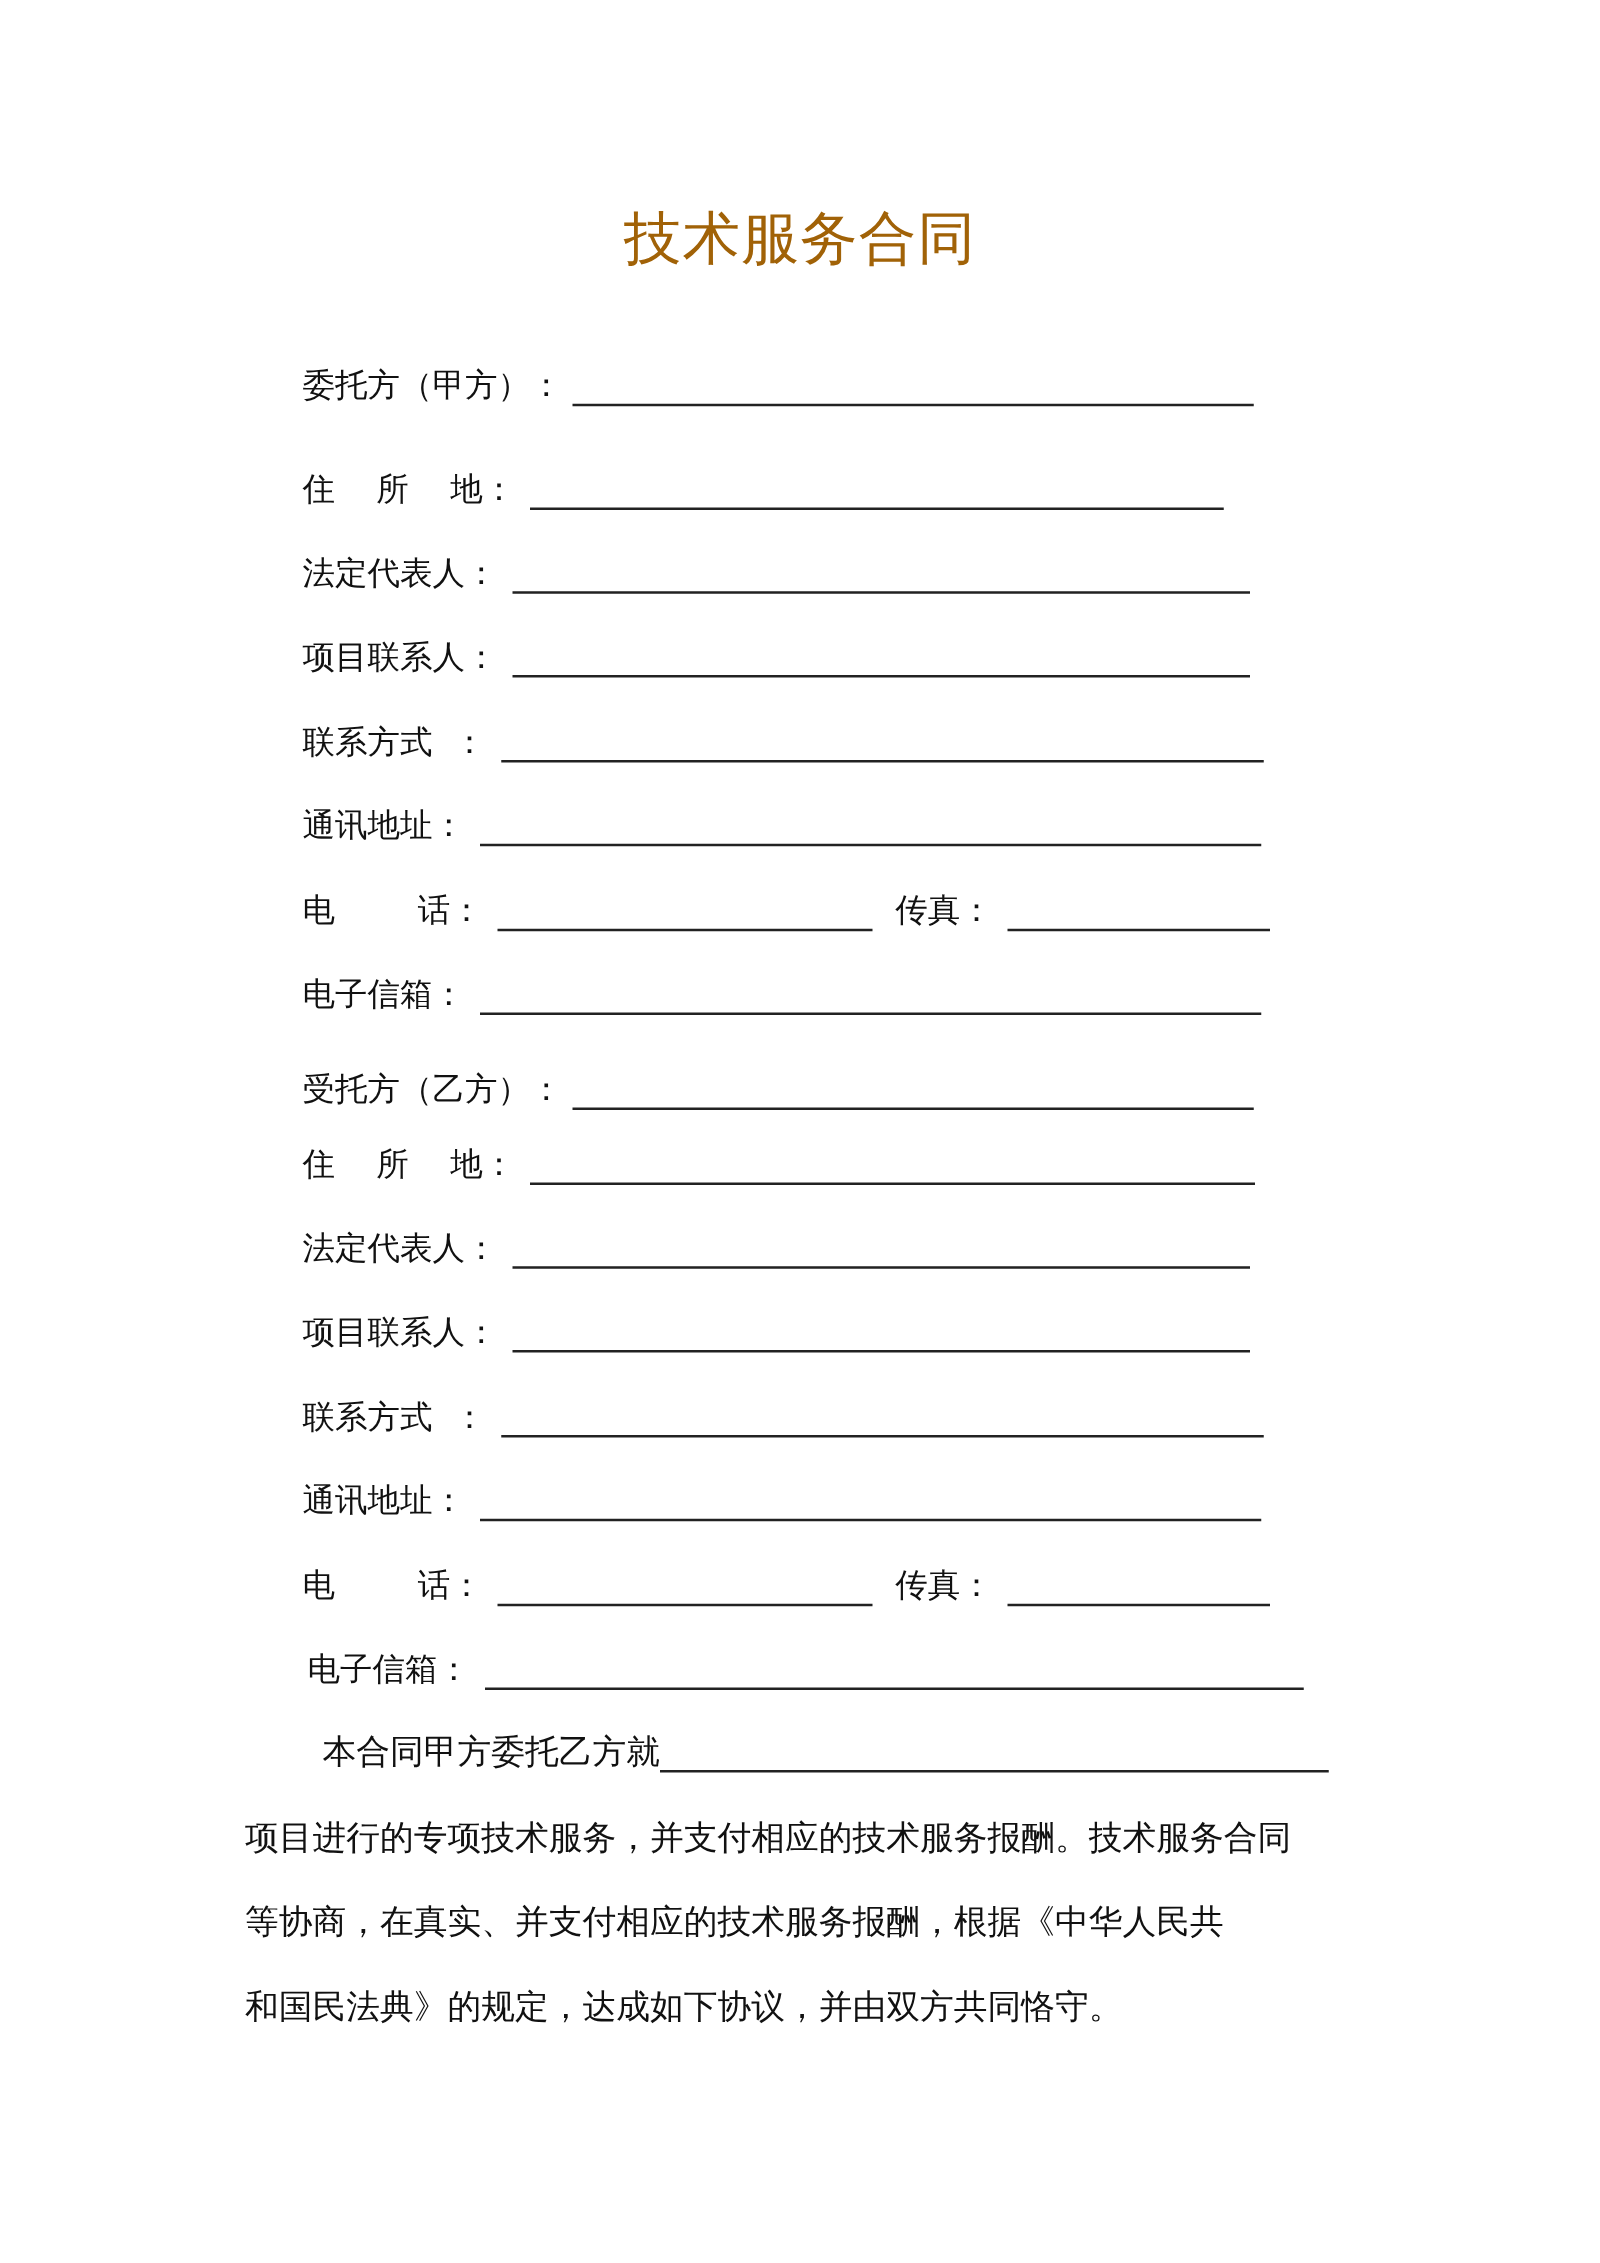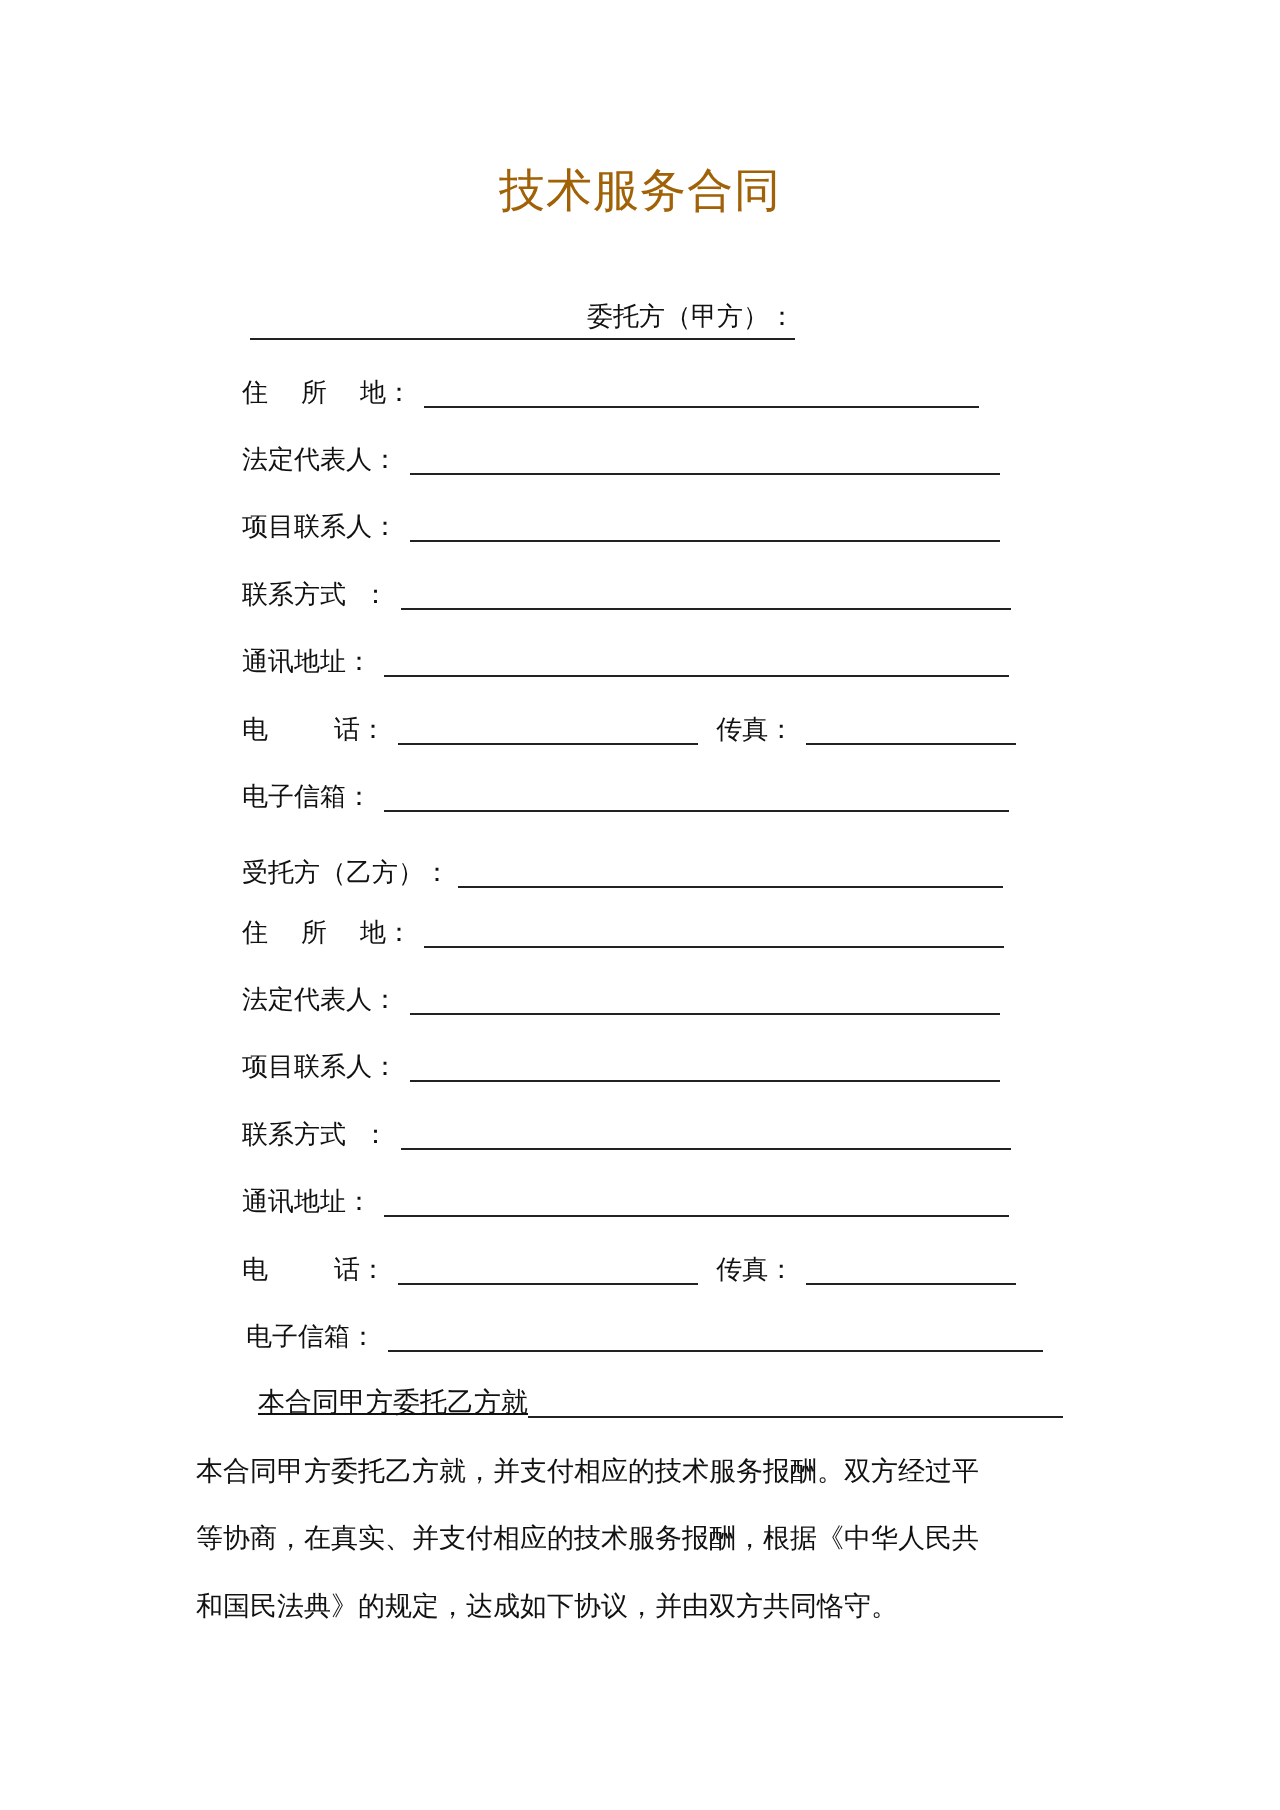--- a/index.html
+++ b/index.html
@@ -12,21 +12,21 @@
     .label { font-size: 26px; line-height: 32px; white-space: pre; color: #111; }
     .blank { border-bottom: 2px solid #222; height: 30px; margin-left: 12px; }
     .para { position: absolute; left: 196px; width: 900px; font-size: 27px; line-height: 32px;
             white-space: nowrap; color: #111; }
   </style>
 </head>
 <body>
 
 <div class="title">技术服务合同</div>
 
-<div class="row" style="top:300px;flex-direction:column;">
+<div class="row" style="top:285px;">
   <span class="label">委托方（甲方）：</span>
   <span class="blank" style="width:545px;margin-left:8px;"></span>
 </div>
 <div class="row" style="top:368px;">
   <span class="label">住    所    地：</span>
   <span class="blank" style="width:555px;"></span>
 </div>
 <div class="row" style="top:435px;">
   <span class="label">法定代表人：</span>
   <span class="blank" style="width:590px;"></span>
@@ -83,18 +83,18 @@
   <span class="blank" style="width:300px;"></span>
   <span class="label" style="margin-left:18px;">传真：</span>
   <span class="blank" style="width:210px;"></span>
 </div>
 <div class="row" style="top:1312px;left:246px;">
   <span class="label">电子信箱：</span>
   <span class="blank" style="width:655px;"></span>
 </div>
 
 <div class="row" style="top:1378px;left:258px;">
-  <span class="label" style="font-size:27px;text-decoration:underline;">本合同甲方委托乙方就</span>
+  <span class="label" style="font-size:27px;">本合同甲方委托乙方就</span>
   <span class="blank" style="width:535px;margin-left:0;"></span>
 </div>
-<div class="para" style="top:1455px;">本合同甲方委托乙方就，并支付相应的技术服务报酬。双方经过平</div>
+<div class="para" style="top:1455px;">项目进行的专项技术服务，并支付相应的技术服务报酬。技术服务合同</div>
 <div class="para" style="top:1522px;">等协商，在真实、并支付相应的技术服务报酬，根据《中华人民共</div>
 <div class="para" style="top:1590px;">和国民法典》的规定，达成如下协议，并由双方共同恪守。</div>
 
 </body></html>

